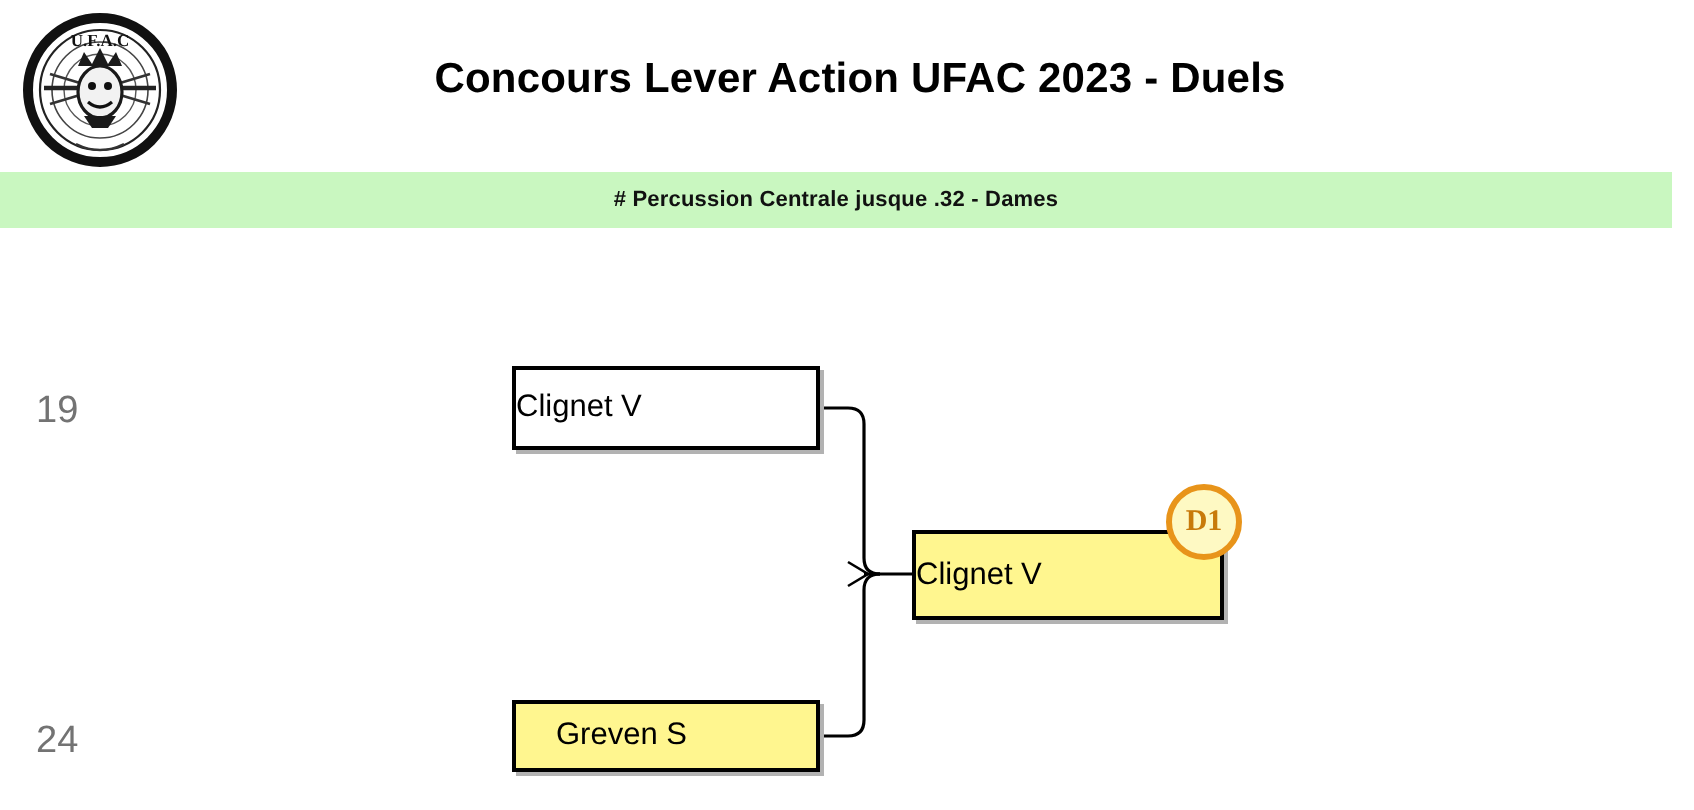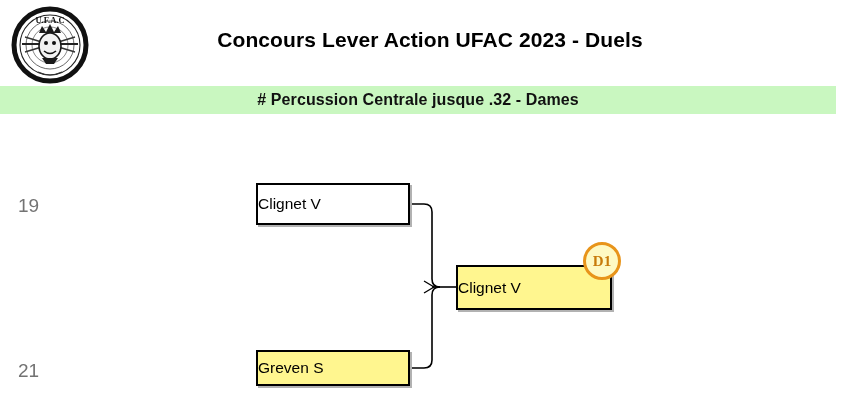--- a/index.html
+++ b/index.html
@@ -46,21 +46,21 @@
     left: 0px;
     top: 86px;
     width: 836px;
     height: 28px;
     background: #c9f7c0;
     display: flex;
     align-items: center;
     justify-content: center;
   }
   #category-label {
-    font-size: 16px;
+    font-size: 11px;
     font-weight: bold;
     letter-spacing: 0.1px;
     white-space: nowrap;
     color: #111111;
     text-align: center;
   }
 
   
   #bracket {
     position: absolute;
@@ -162,27 +162,27 @@
     <path d="M412 204 L424 204 Q432 204 432 212 L432 279 Q432 287 440 287" fill="none" stroke="#000000" stroke-width="1.6"></path>
 
     <path d="M412 368 L424 368 Q432 368 432 360 L432 295 Q432 287 440 287" fill="none" stroke="#000000" stroke-width="1.6"></path>
 
     <path d="M432 287 L456 287" fill="none" stroke="#000000" stroke-width="1.6"></path>
 
     <path d="M424 281 L434 287 L424 293" fill="none" stroke="#000000" stroke-width="1.3"></path>
   </svg>
 
   <div class="seed-number" style="left:18px; top:195px;">19</div>
-  <div class="seed-number" style="left:18px; top:360px;">21</div>
+  <div class="seed-number" style="left:18px; top:360px;">24</div>
 
   <div class="match-box white" style="left:256px; top:183px; width:154px; height:42px;">
     <span>Clignet V</span>
   </div>
 
-  <div class="match-box yellow" style="left:256px; top:350px; width:154px; height:36px;">
+  <div class="match-box yellow" style="left:256px; top:350px; width:154px; height:36px;padding-left:20px;">
     <span>Greven S</span>
   </div>
 
   <div class="match-box yellow" style="left:456px; top:265px; width:156px; height:45px;">
     <span>Clignet V</span>
   </div>
 
   <div class="duel-badge gold" style="left:583px; top:242px; width:38px; height:38px;">
     <span>D1</span>
   </div>

